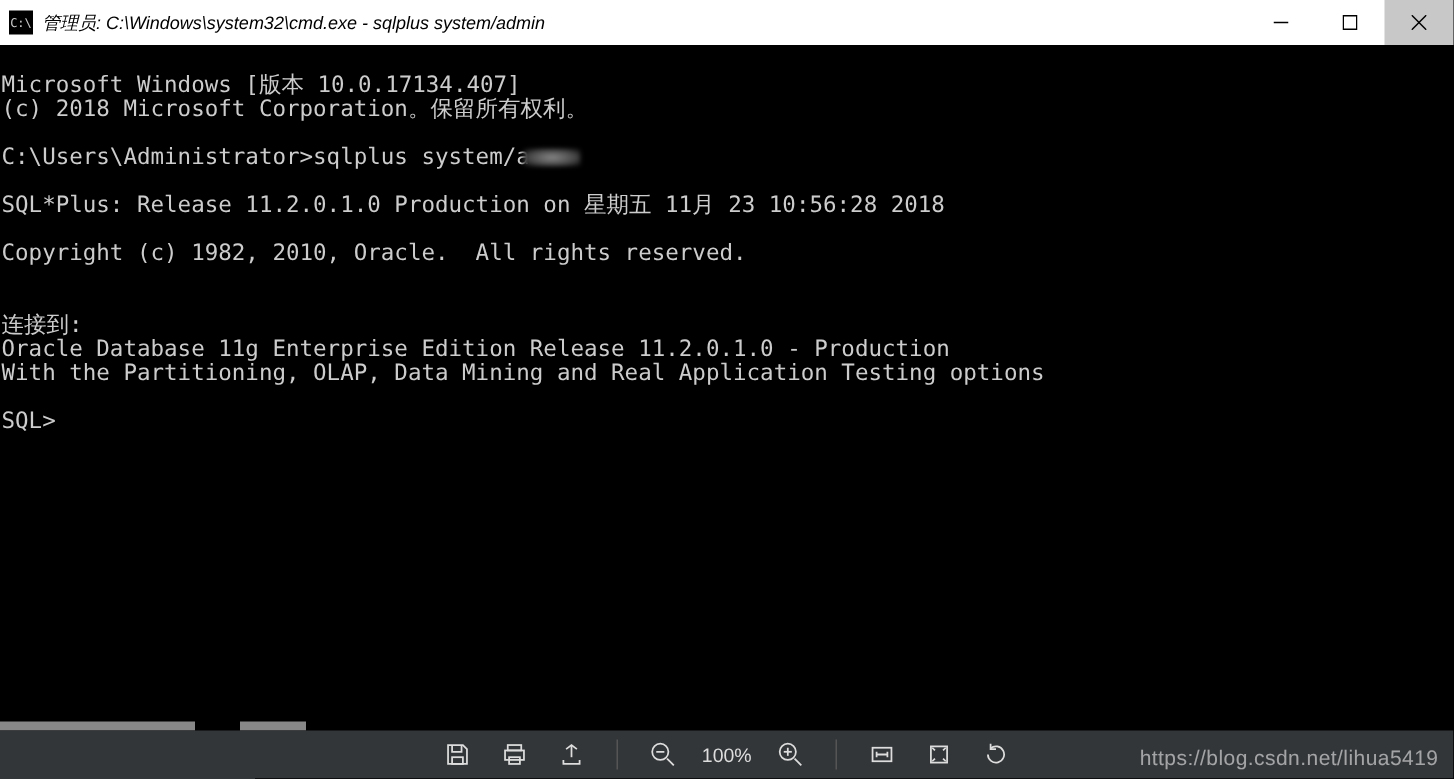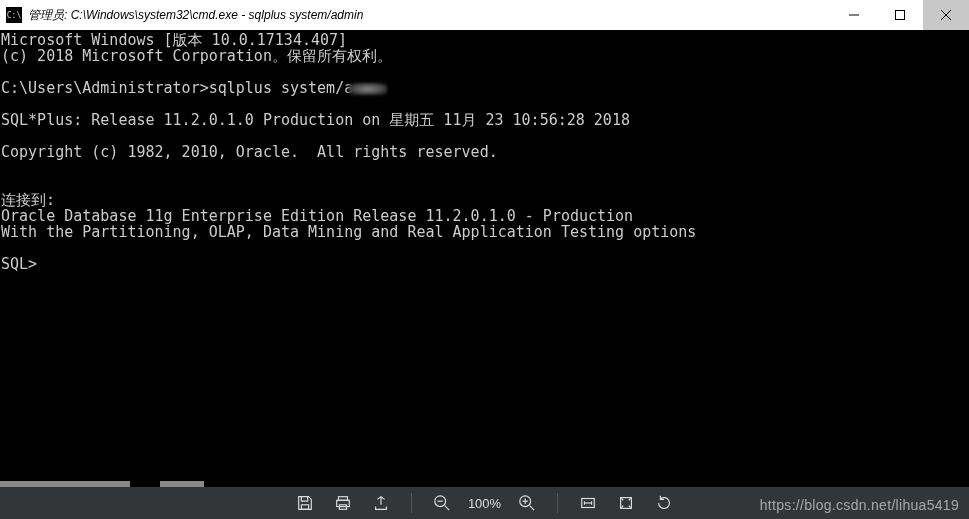--- a/index.html
+++ b/index.html
@@ -53,21 +53,21 @@
     .win-btn.close {
       background: #c8c8c8;
     }
     .win-btn svg { width: 10px; height: 10px; }
     .terminal {
       background: #000;
       color: #ccc;
       font-family: "NSimSun", "SimSun", Consolas, monospace;
       font-size: 15px;
       line-height: 16px;
-      padding: 2px 1px;
+      padding: 18px 1px;
       white-space: pre;
       height: calc(100% - 30px - 32px);
       overflow: hidden;
     }
     .terminal .line { min-height: 16px; }
     .smudge {
       display: inline-block;
       width: 38px;
       height: 12px;
       background: radial-gradient(ellipse, #888 0%, #444 60%, #000 100%);

